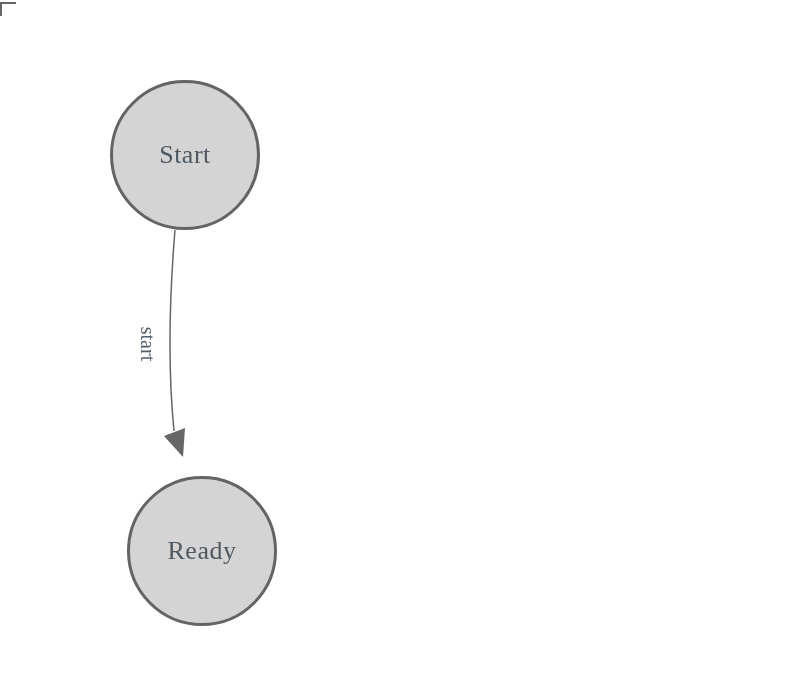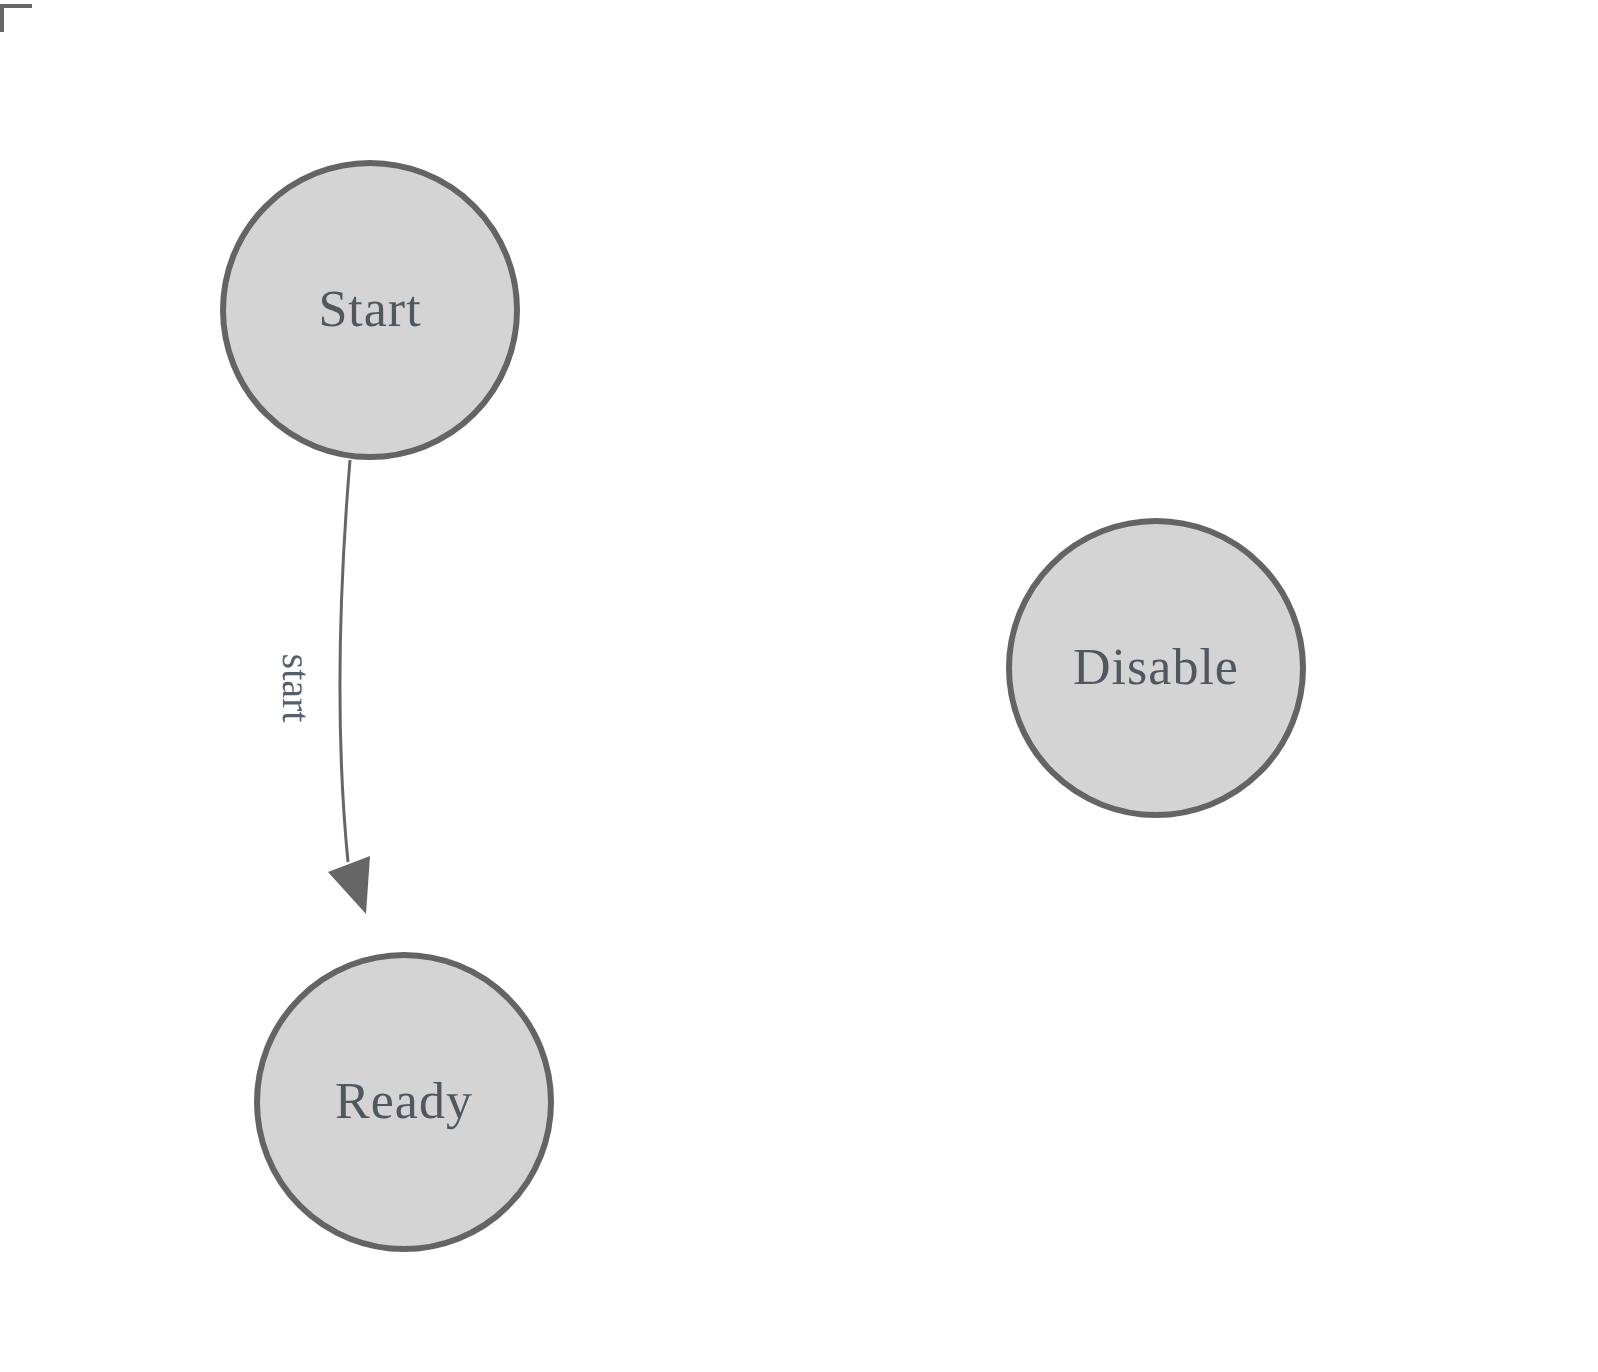--- a/index.html
+++ b/index.html
@@ -97,19 +97,16 @@
   </svg>
 
   <div class="state-node node-start">
     <span class="state-label">Start</span>
   </div>
 
   <div class="state-node node-ready">
     <span class="state-label">Ready</span>
   </div>
 
-  <div class="state-node node-disable">
-    <span class="state-label">Disable</span>
-  </div>
 
   <div class="edge-label">start</div>
 
 </div>
 
 </body></html>

